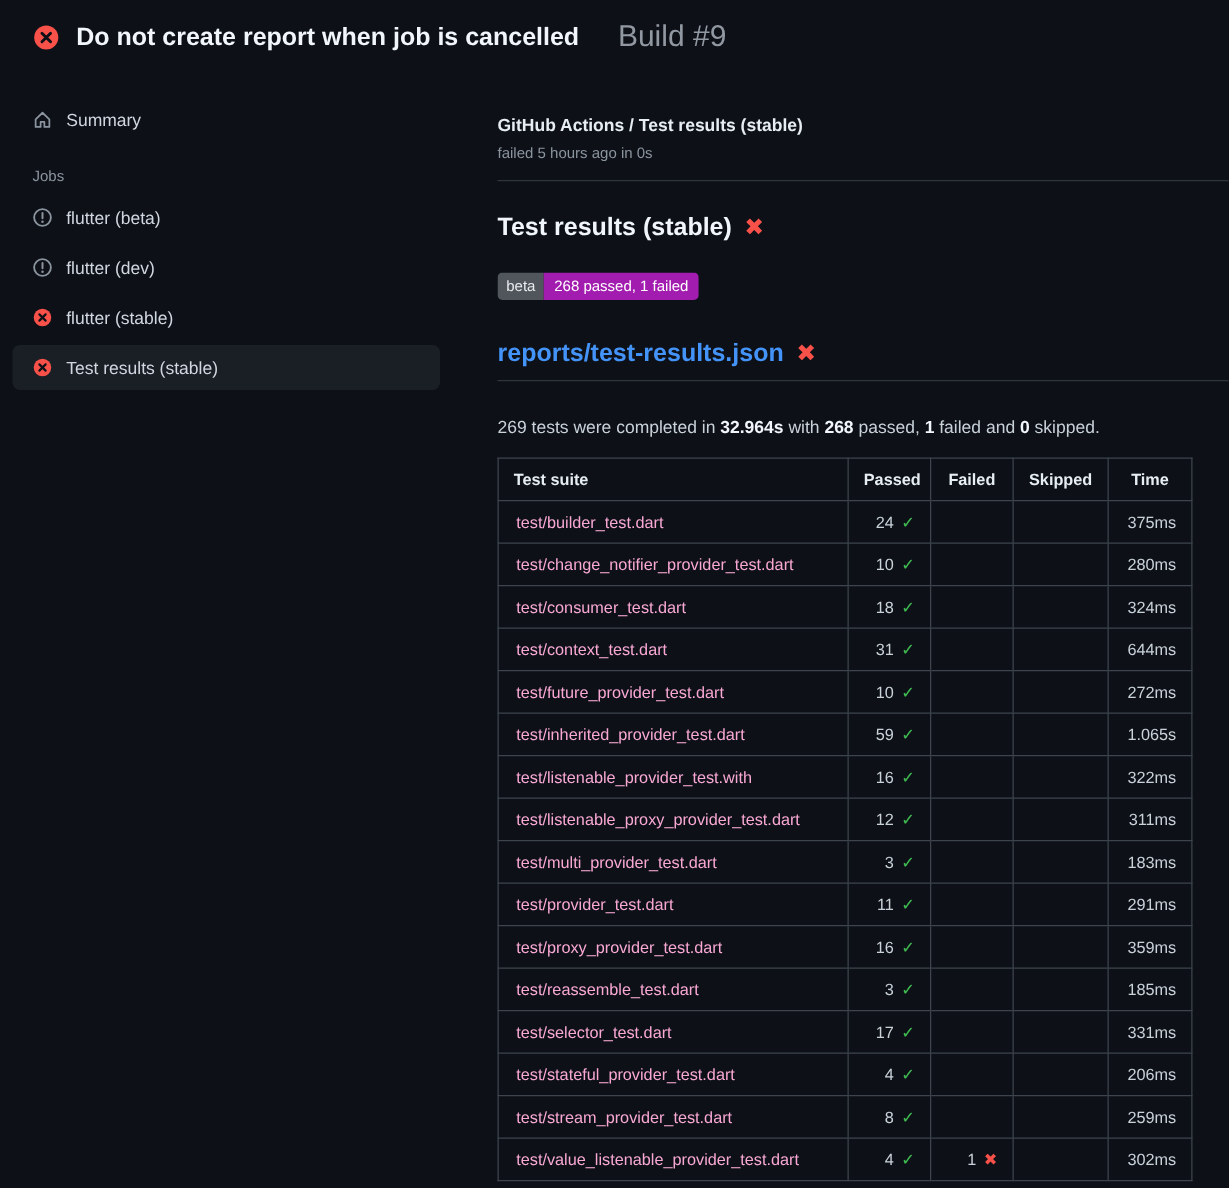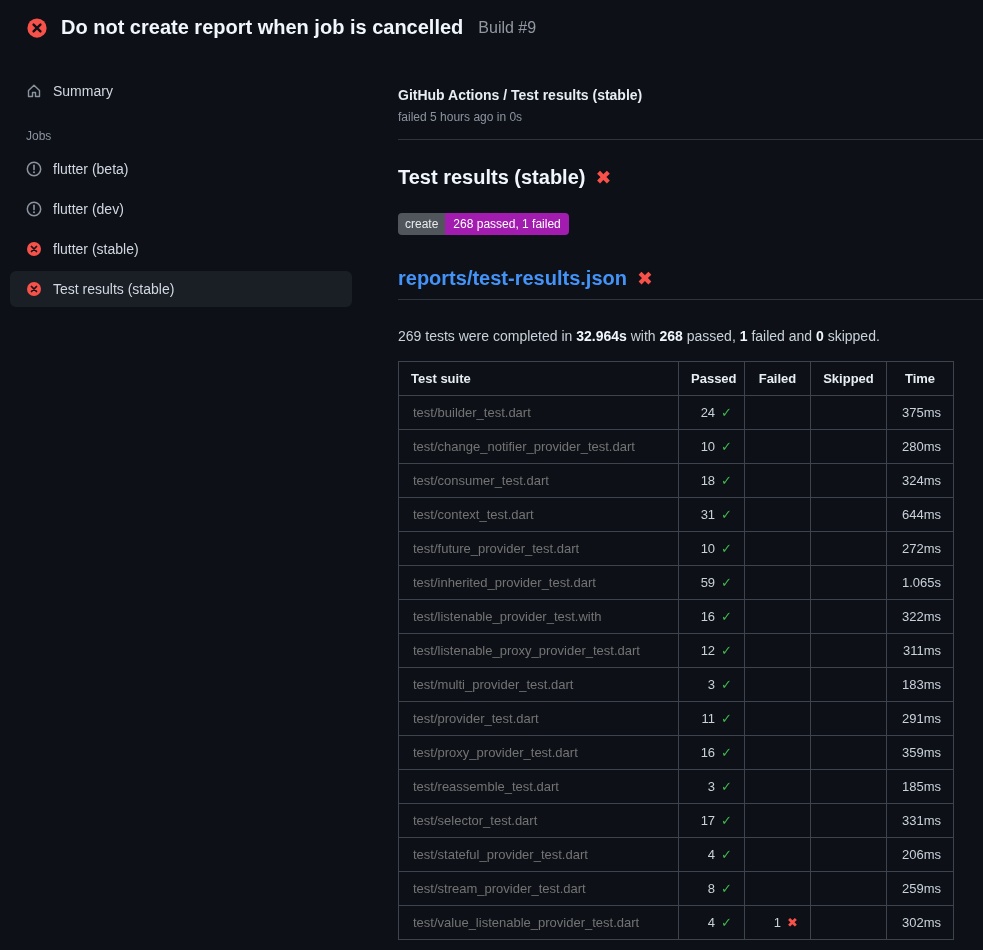--- a/index.html
+++ b/index.html
@@ -11,21 +11,21 @@
     font-size: 14px;
   }
 
   
   .run-header {
     display: flex; align-items: center; gap: 13px;
     padding: 16px 24px 12px 26px;
   }
   .run-header .status-ic { width: 22px; height: 22px; flex: 0 0 auto; }
   .run-title { font-size: 20px; font-weight: 700; color: #f0f6fc; }
-  .build-no  { font-size: 16px; font-weight: 400; color: #9198a1; margin-left: 2px; }
+  .build-no  { font-size: 24px; font-weight: 400; color: #9198a1; margin-left: 18px; }
 
   
   .layout { display: flex; align-items: flex-start; }
 
   
   .sidebar { width: 370px; flex: 0 0 auto; padding: 22px 18px 0 10px; }
   .side-item {
     display: flex; align-items: center; gap: 11px;
     padding: 8px 16px; border-radius: 6px; height: 36px;
     margin-bottom: 4px; cursor: pointer; color: #d1d7e0;
@@ -73,21 +73,21 @@
     margin-top: 17px; border-collapse: collapse;
     width: 555px; font-size: 13px; table-layout: fixed;
   }
   .results th, .results td {
     border: 1px solid #3d444d; padding: 7px 12px; height: 34px;
   }
   .results th { font-weight: 700; color: #e6edf3; text-align: left; }
   .results th.c-num, .results th.c-time { text-align: center; }
   .results td.c-num, .results td.c-time { text-align: right; }
   .results td.c-suite { white-space: nowrap; overflow: hidden; padding: 7px 14px 7px 14px; }
-  .suite-link { color: #737373; text-decoration: none; cursor: pointer; }
+  .suite-link { color: #f9a8d4; text-decoration: none; cursor: pointer; }
   .mark { margin-left: 6px; font-weight: 700; }
   .mark.ok { color: #3fb950; }
   .mark.bad { color: #f85149; }
 </style>
 </head>
 <body>
 
 <header class="run-header">
   <span class="status-ic">
     <svg viewBox="0 0 16 16" width="22" height="22">
@@ -156,21 +156,21 @@
     <div class="breadcrumb">GitHub Actions / Test results (stable)</div>
     <div class="meta">failed 5 hours ago in 0s</div>
     <div class="divider"></div>
 
     <h2 class="section-title">
       <span>Test results (stable)</span>
       <span class="red-x">✖</span>
     </h2>
 
     <div class="badge">
-      <span class="badge-label">create</span>
+      <span class="badge-label">beta</span>
       <span class="badge-value">268 passed, 1 failed</span>
     </div>
 
     <h2 class="report-title">
       <a class="report-link">reports/test-results.json</a>
       <span class="red-x">✖</span>
     </h2>
 
     <p class="summary-line"><span>269 tests were completed in </span><b>32.964s</b><span> with </span><b>268</b><span> passed, </span><b>1</b><span> failed and </span><b>0</b><span> skipped.</span></p>
 

